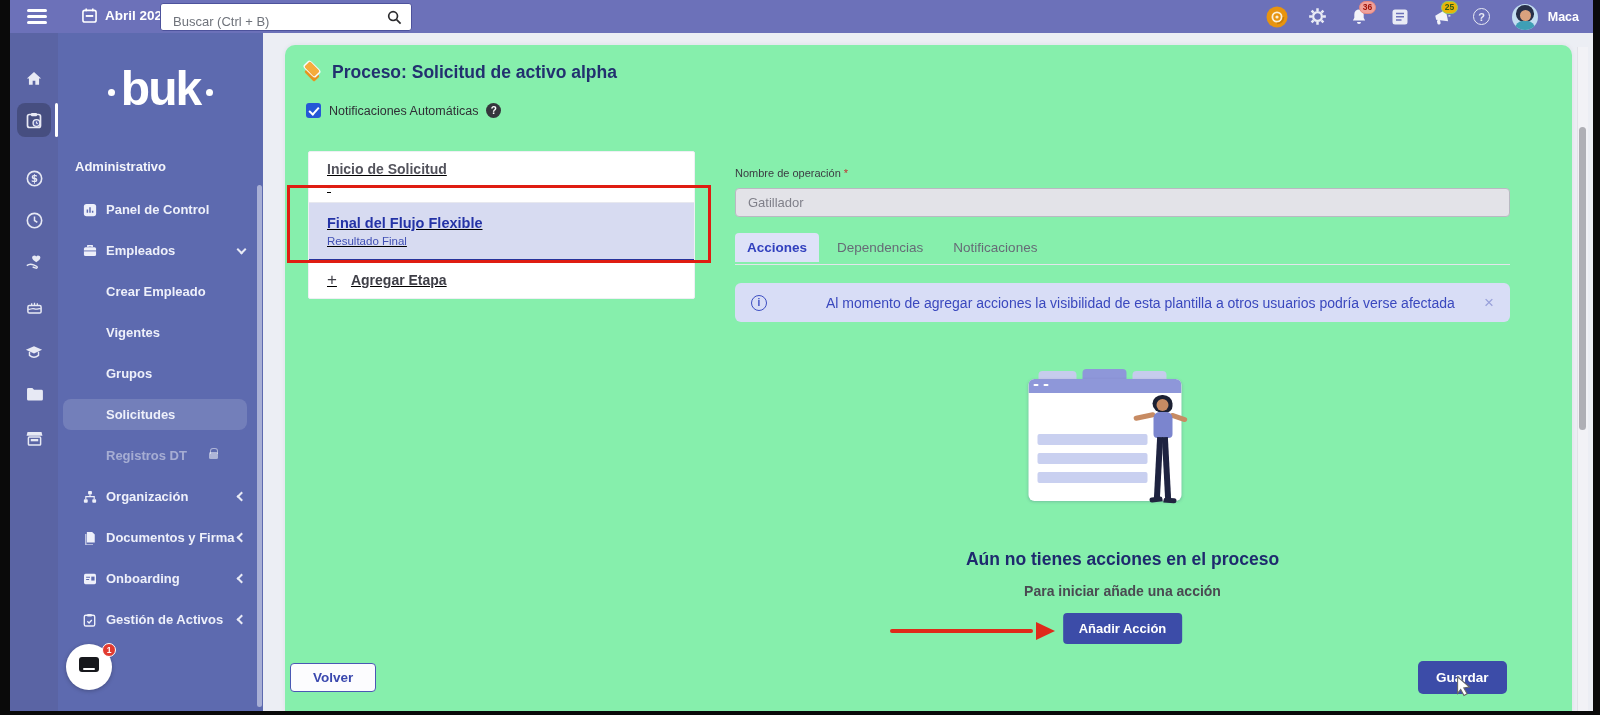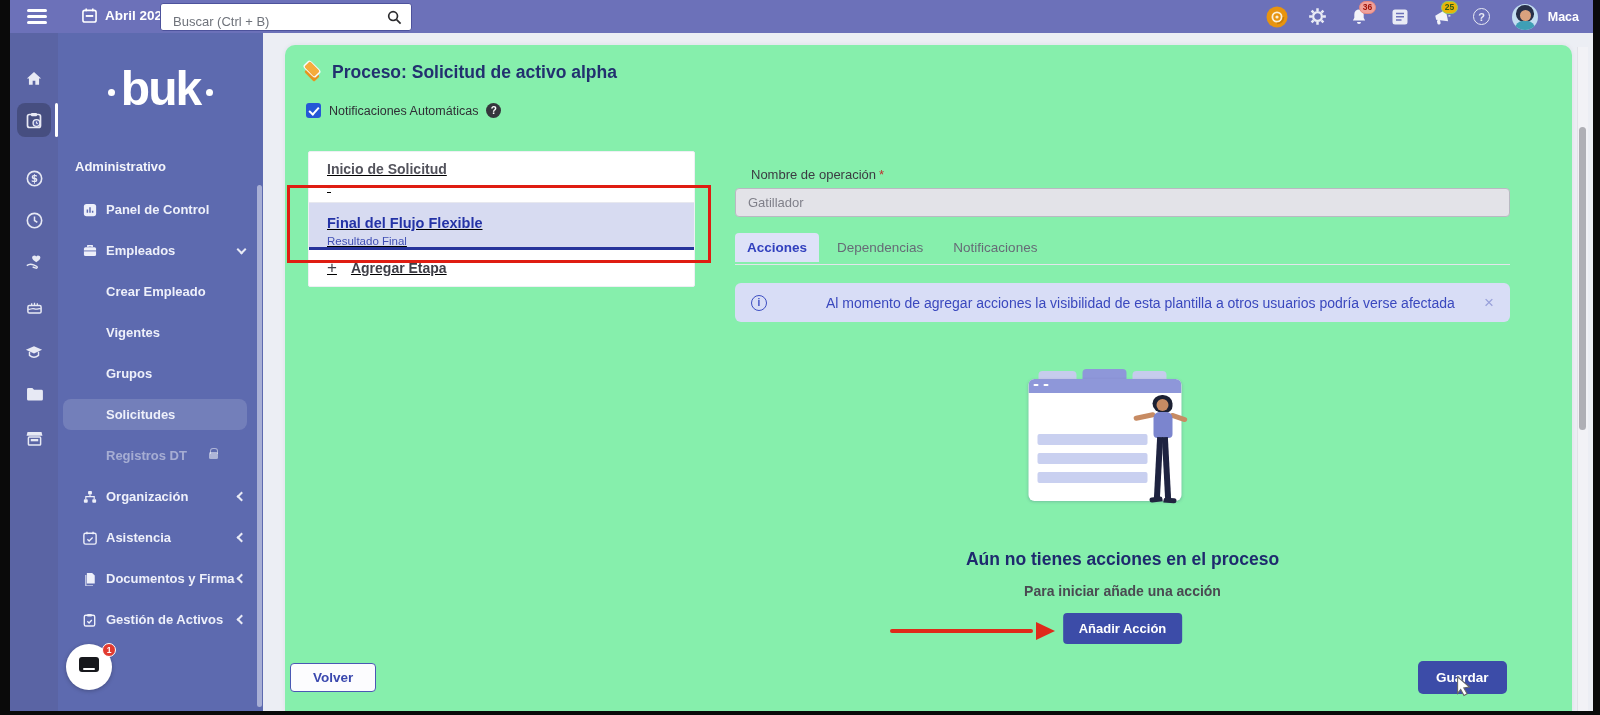--- a/index.html
+++ b/index.html
@@ -84,32 +84,32 @@
   .notif-lbl { font-size:12.5px; color:#2F2F35; font-weight:500; }
   .qmark { width:15px; height:15px; background:#35363C; color:#fff; border-radius:50%; font-size:10px;
            font-weight:700; display:flex; align-items:center; justify-content:center; cursor:pointer; }
 
   
   .stages { position:absolute; left:23px; top:106px; width:387px; background:#fff;
             border:1px solid #EEEFF4; border-radius:2px;text-decoration:underline; }
   .stage-row { position:relative; padding:9px 18px 8px; border-bottom:1px solid #E7E8EF; cursor:pointer; }
   .stage-row .t1 { font-size:14px; font-weight:600; color:#53535C; }
   .stage-row .t2 { font-size:12px; color:#8A8A92; margin-top:3px; }
-  .stage-row.sel { background:#D7DBF1; border-bottom:3px solid #27349B; padding-top:12px; padding-bottom:0; }
+  .stage-row.sel { background:#D7DBF1; border-bottom:3px solid #27349B; padding-top:12px; padding-bottom:12px; }
   .stage-row.sel .t1 { color:#2433A6; font-size:14.5px; font-weight:700; }
   .stage-row.sel .t2 { color:#4150B5; font-size:11.5px; margin-top:4px; }
   .stage-add { display:flex; align-items:center; gap:14px; padding:8px 18px; font-size:14px;
                font-weight:700; color:#3F3F47; cursor:pointer; }
   .stage-add .plus { font-size:17px; font-weight:400; }
   .red-annot { position:absolute; left:2px; top:140px; width:424px; height:78px;
                border:3px solid #DF1D12; pointer-events:none; z-index:5; }
 
   
   .rpanel { position:absolute; left:450px; top:122px; width:775px; }
-  .fld-label { position:absolute; left:16px; top:0; font-size:13px; color:#3B3B42; }
+  .fld-label { position:absolute; left:0; top:0; font-size:11px; color:#3B3B42; }
   .fld-label .req { color:#C03030; margin-left:3px; }
   .fld-input { position:absolute; left:0; top:21px; width:100%; height:29px; background:#E3E3E8;
                border:1px solid #B9B9C2; border-radius:4px; color:#80808A; font-size:13px;
                padding:0 12px; font-family:inherit; }
   .tabs { position:absolute; left:0; top:66px; display:flex; gap:6px; }
   .tab { font-size:13.5px; color:#666B76; padding:7px 12px; cursor:pointer; border-radius:4px 4px 0 0; }
   .tab.active { background:#DEE2F8; color:#3240BE; font-weight:700; }
   .tab-divider { position:absolute; left:0; top:97px; width:100%; height:1px; background:#E4E5EC; }
   .banner { position:absolute; left:0; top:116px; width:100%; height:39px; background:#D8DDF6;
             border-radius:6px; display:flex; align-items:center; padding:0 16px; gap:11px; }
@@ -359,37 +359,37 @@
                 <rect x="1" y="10.5" width="4.4" height="4" rx="1" fill="#EEF0FA"></rect>
                 <rect x="10.6" y="10.5" width="4.4" height="4" rx="1" fill="#EEF0FA"></rect>
                 <path d="M8 5v2.5M3.2 10.5V7.5h9.6v3" fill="none" stroke="#EEF0FA" stroke-width="1.3"></path>
               </svg>
             </span>
         <span class="lbl">Organización</span>
         <span class="chev left"></span>
       </div>
       <div class="nav-row">
         <span class="ic">
-              <svg width="14" height="14" viewBox="0 0 16 16">
-                <rect x="1" y="2.5" width="14" height="12.5" rx="2" fill="none" stroke="#EEF0FA" stroke-width="1.6"></rect>
-                <path d="M4.5 .8v3M11.5 .8v3" stroke="#EEF0FA" stroke-width="1.6"></path>
-                <path d="M5 9.5l2 2 4-4" fill="none" stroke="#EEF0FA" stroke-width="1.5"></path>
-              </svg>
-            </span>
-        <span class="lbl">Asistencia</span>
-        <span class="chev left"></span>
-      </div>
-      <div class="nav-row">
-        <span class="ic">
               <svg width="13" height="14" viewBox="0 0 14 16">
                 <path d="M4 1h6l3 3v9H4z" fill="#EEF0FA"></path>
                 <path d="M2 3.5h1.5V15H11v1H2z" fill="#EEF0FA" opacity=".75"></path>
               </svg>
             </span>
         <span class="lbl">Documentos y Firma</span>
+        <span class="chev left"></span>
+      </div>
+      <div class="nav-row">
+        <span class="ic">
+              <svg width="14" height="12" viewBox="0 0 16 14">
+                <rect x="1" y="1" width="14" height="12" rx="1.8" fill="#EEF0FA"></rect>
+                <path d="M3.5 5h4.5M3.5 7.5h3.5" stroke="#5D6AAF" stroke-width="1.2"></path>
+                <rect x="9.5" y="4.2" width="3.8" height="4.6" fill="#5D6AAF"></rect>
+              </svg>
+            </span>
+        <span class="lbl">Onboarding</span>
         <span class="chev left"></span>
       </div>
       <div class="nav-row">
         <span class="ic">
               <svg width="13" height="14" viewBox="0 0 15 16">
                 <rect x="1.5" y="2.5" width="12" height="12.5" rx="1.8" fill="none" stroke="#EEF0FA" stroke-width="1.6"></rect>
                 <rect x="4.8" y="1" width="5.4" height="3" rx="1" fill="#EEF0FA"></rect>
                 <path d="M5 9.5l2 2 3.2-3.5" fill="none" stroke="#EEF0FA" stroke-width="1.5"></path>
               </svg>
             </span>

